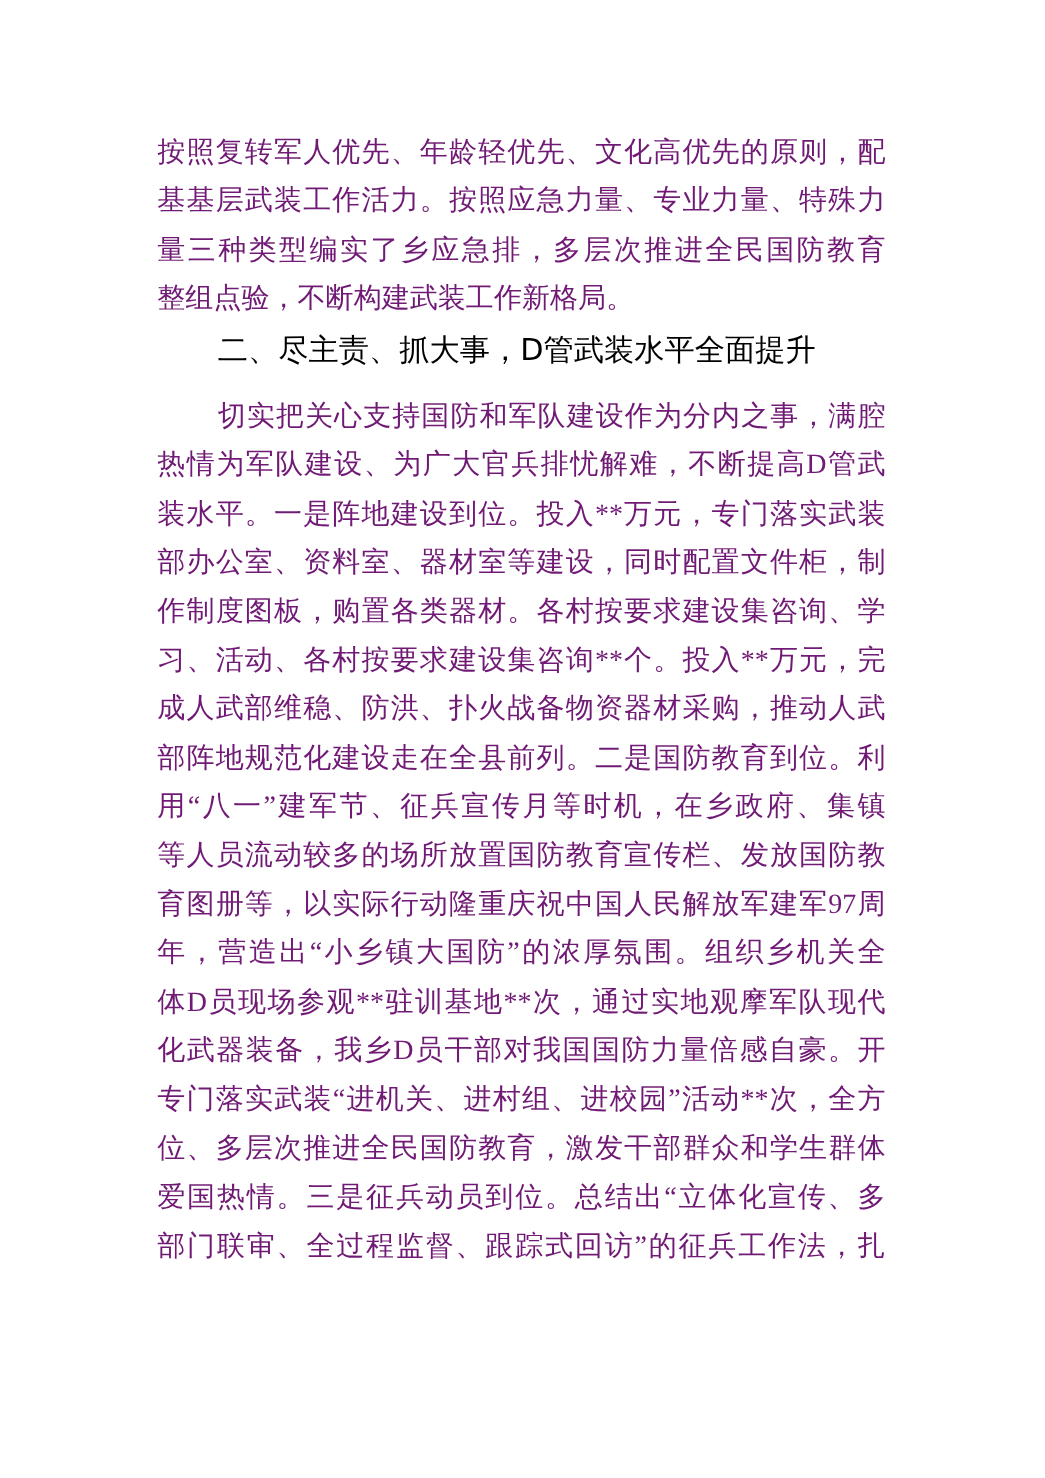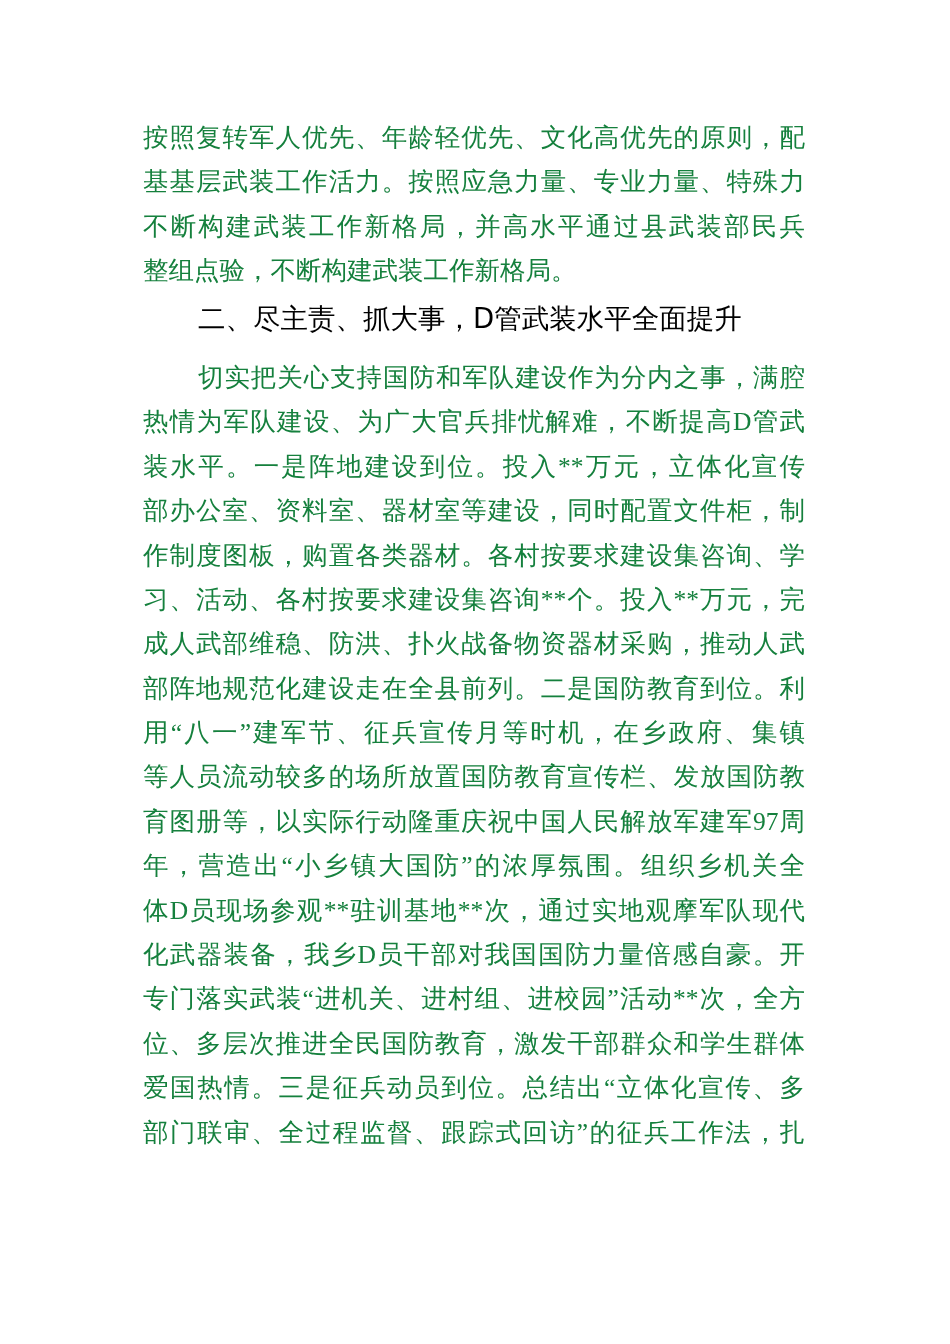--- a/index.html
+++ b/index.html
@@ -19,21 +19,21 @@
   }
   .paragraph {
     margin: 0;
     padding: 0;
   }
   .doc-line {
     height: 44.4px;
     line-height: 44.4px;
     font-size: 25.5px;
     font-family: "Liberation Serif", "DejaVu Serif", serif;
-    color: #15803d;
+    color: #701a75;
     text-align: justify;
     text-align-last: justify;
     overflow: hidden;
   }
   .doc-line.first-indent {
     padding-left: 55px;
     margin-top: 16px;
   }
   .doc-line.short-last {
     text-align: right;
@@ -52,30 +52,30 @@
     white-space: nowrap;
   }
 </style>
 </head>
 <body>
 
 <div class="page">
   <div class="paragraph">
       <div class="doc-line">按照复转军人优先、年龄轻优先、文化高优先的原则，配</div>
       <div class="doc-line">基基层武装工作活力。按照应急力量、专业力量、特殊力</div>
-      <div class="doc-line">不断构建武装工作新格局，并高水平通过县武装部民兵</div>
+      <div class="doc-line">量三种类型编实了乡应急排，多层次推进全民国防教育</div>
       <div class="doc-line short-last">整组点验，不断构建武装工作新格局。</div>
     </div>
 
   <div class="section-heading">二、尽主责、抓大事，D管武装水平全面提升</div>
 
   <div class="paragraph">
       <div class="doc-line first-indent">切实把关心支持国防和军队建设作为分内之事，满腔</div>
       <div class="doc-line">热情为军队建设、为广大官兵排忧解难，不断提高D管武</div>
-      <div class="doc-line">装水平。一是阵地建设到位。投入**万元，立体化宣传</div>
+      <div class="doc-line">装水平。一是阵地建设到位。投入**万元，专门落实武装</div>
       <div class="doc-line">部办公室、资料室、器材室等建设，同时配置文件柜，制</div>
       <div class="doc-line">作制度图板，购置各类器材。各村按要求建设集咨询、学</div>
       <div class="doc-line">习、活动、各村按要求建设集咨询**个。投入**万元，完</div>
       <div class="doc-line">成人武部维稳、防洪、扑火战备物资器材采购，推动人武</div>
       <div class="doc-line">部阵地规范化建设走在全县前列。二是国防教育到位。利</div>
       <div class="doc-line">用“八一”建军节、征兵宣传月等时机，在乡政府、集镇</div>
       <div class="doc-line">等人员流动较多的场所放置国防教育宣传栏、发放国防教</div>
       <div class="doc-line">育图册等，以实际行动隆重庆祝中国人民解放军建军97周</div>
       <div class="doc-line">年，营造出“小乡镇大国防”的浓厚氛围。组织乡机关全</div>
       <div class="doc-line">体D员现场参观**驻训基地**次，通过实地观摩军队现代</div>

